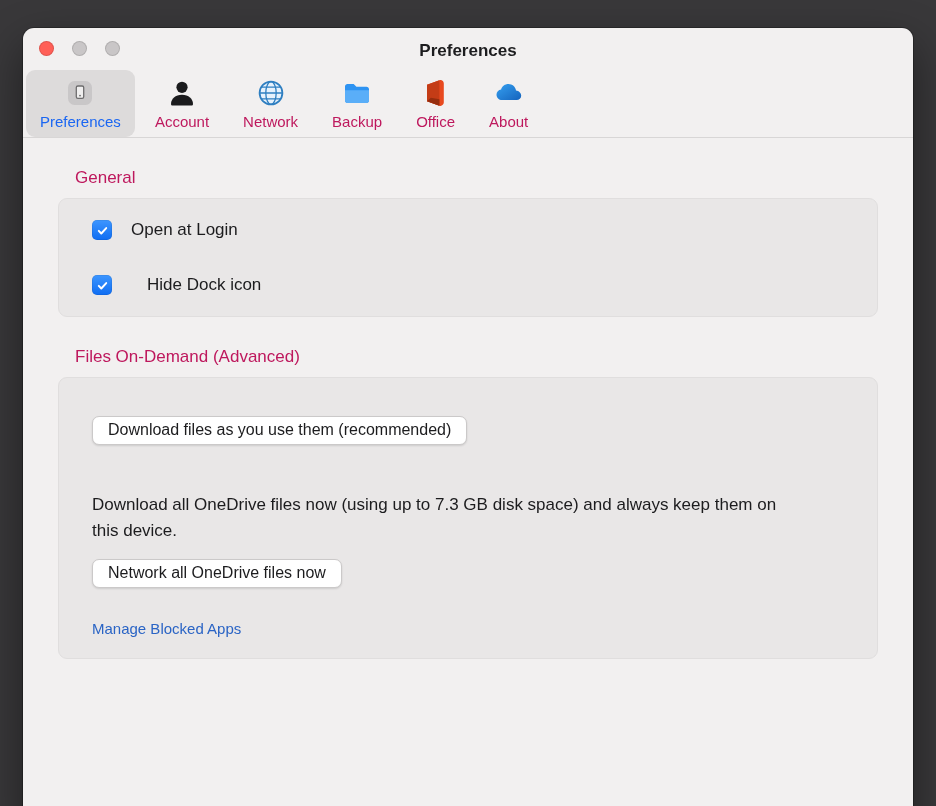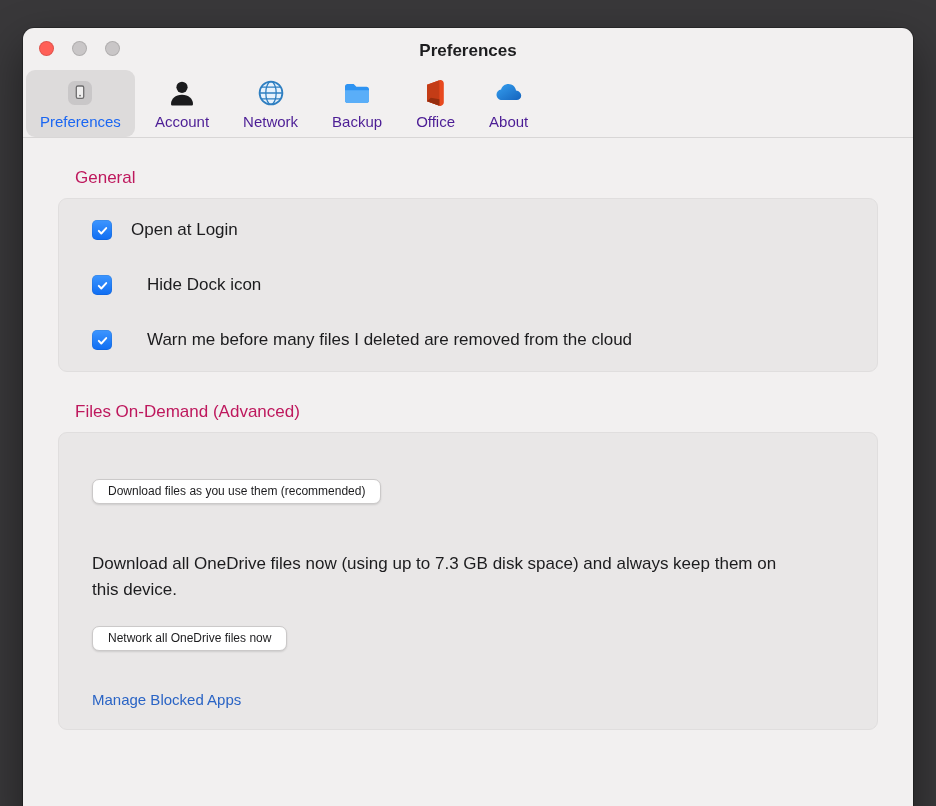--- a/index.html
+++ b/index.html
@@ -58,21 +58,21 @@
     padding:8px 14px 7px;
     border-radius:9px;
     cursor:default;
   }
   .tab.selected{background:#dddbdb;}
   .tab-icon{width:30px;height:30px;display:block;}
   .tab-icon svg{width:30px;height:30px;display:block;}
   .tab-label{
     margin-top:5px;
     font-size:15px;
-    color:#4c1d95;
+    color:#be185d;
     white-space:nowrap;
   }
   .tab.selected .tab-label{color:var(--selected-tab-blue);}
   
   .content{padding:0 35px;}
   .section-heading{
     font-size:17px; color:#be185d;
     margin:30px 0 10px 17px;
   }
   .panel{
@@ -101,34 +101,34 @@
   }
   .panel.fod{padding:24px 33px 20px;}
   .panel.fod p{
     font-size:17px; color:#1c1c1e;
     line-height:1.55;
     max-width:745px;
   }
   .panel.fod p.tight{max-width:700px;margin-top:27px;}
   .mac-button{
     display:inline-block;
-    margin:22px 0 20px;
+    margin:14px 0 20px;
     background:#ffffff;
     border:1px solid #cbc9c9;
     border-radius:7px;
     padding:4px 15px 5px;
-    font-size:12px;
+    font-size:16px;
     font-family:inherit;
     color:#1c1c1e;
     box-shadow:0 1px 2px rgba(0,0,0,.12);
     cursor:default;
   }
   .blocked-apps-link{
     display:inline-block;
-    margin-top:20px;
+    margin-top:12px;
     font-size:15px;
     color:var(--link-blue);
     text-decoration:none;
     cursor:pointer;
   }
 </style>
 </head>
 <body>
 
 <div class="window">
@@ -230,28 +230,20 @@
         <span class="check-label">Open at Login</span>
       </div>
       <div class="check-row">
         <span class="checkbox">
           <svg viewBox="0 0 14 14">
               <path d="M3 7.4l2.7 2.8L11 4.4" stroke="#fff" stroke-width="2.1" fill="none" stroke-linecap="round" stroke-linejoin="round"></path>
             </svg>
         </span>
         <span class="check-label">Hide Dock icon</span>
       </div>
-      <div class="check-row">
-        <span class="checkbox">
-          <svg viewBox="0 0 14 14">
-              <path d="M3 7.4l2.7 2.8L11 4.4" stroke="#fff" stroke-width="2.1" fill="none" stroke-linecap="round" stroke-linejoin="round"></path>
-            </svg>
-        </span>
-        <span class="check-label">Warn me before many files I deleted are removed from the cloud</span>
-      </div>
     </div>
 
     <div class="section-heading">Files On-Demand (Advanced)</div>
 
     <div class="panel fod">
       <button class="mac-button">Download files as you use them (recommended)</button>
       <p class="tight">Download all OneDrive files now (using up to 7.3 GB disk space) and always keep them on this device.</p>
       <button class="mac-button">Network all OneDrive files now</button>
       <br>
       <a class="blocked-apps-link">Manage Blocked Apps</a>

